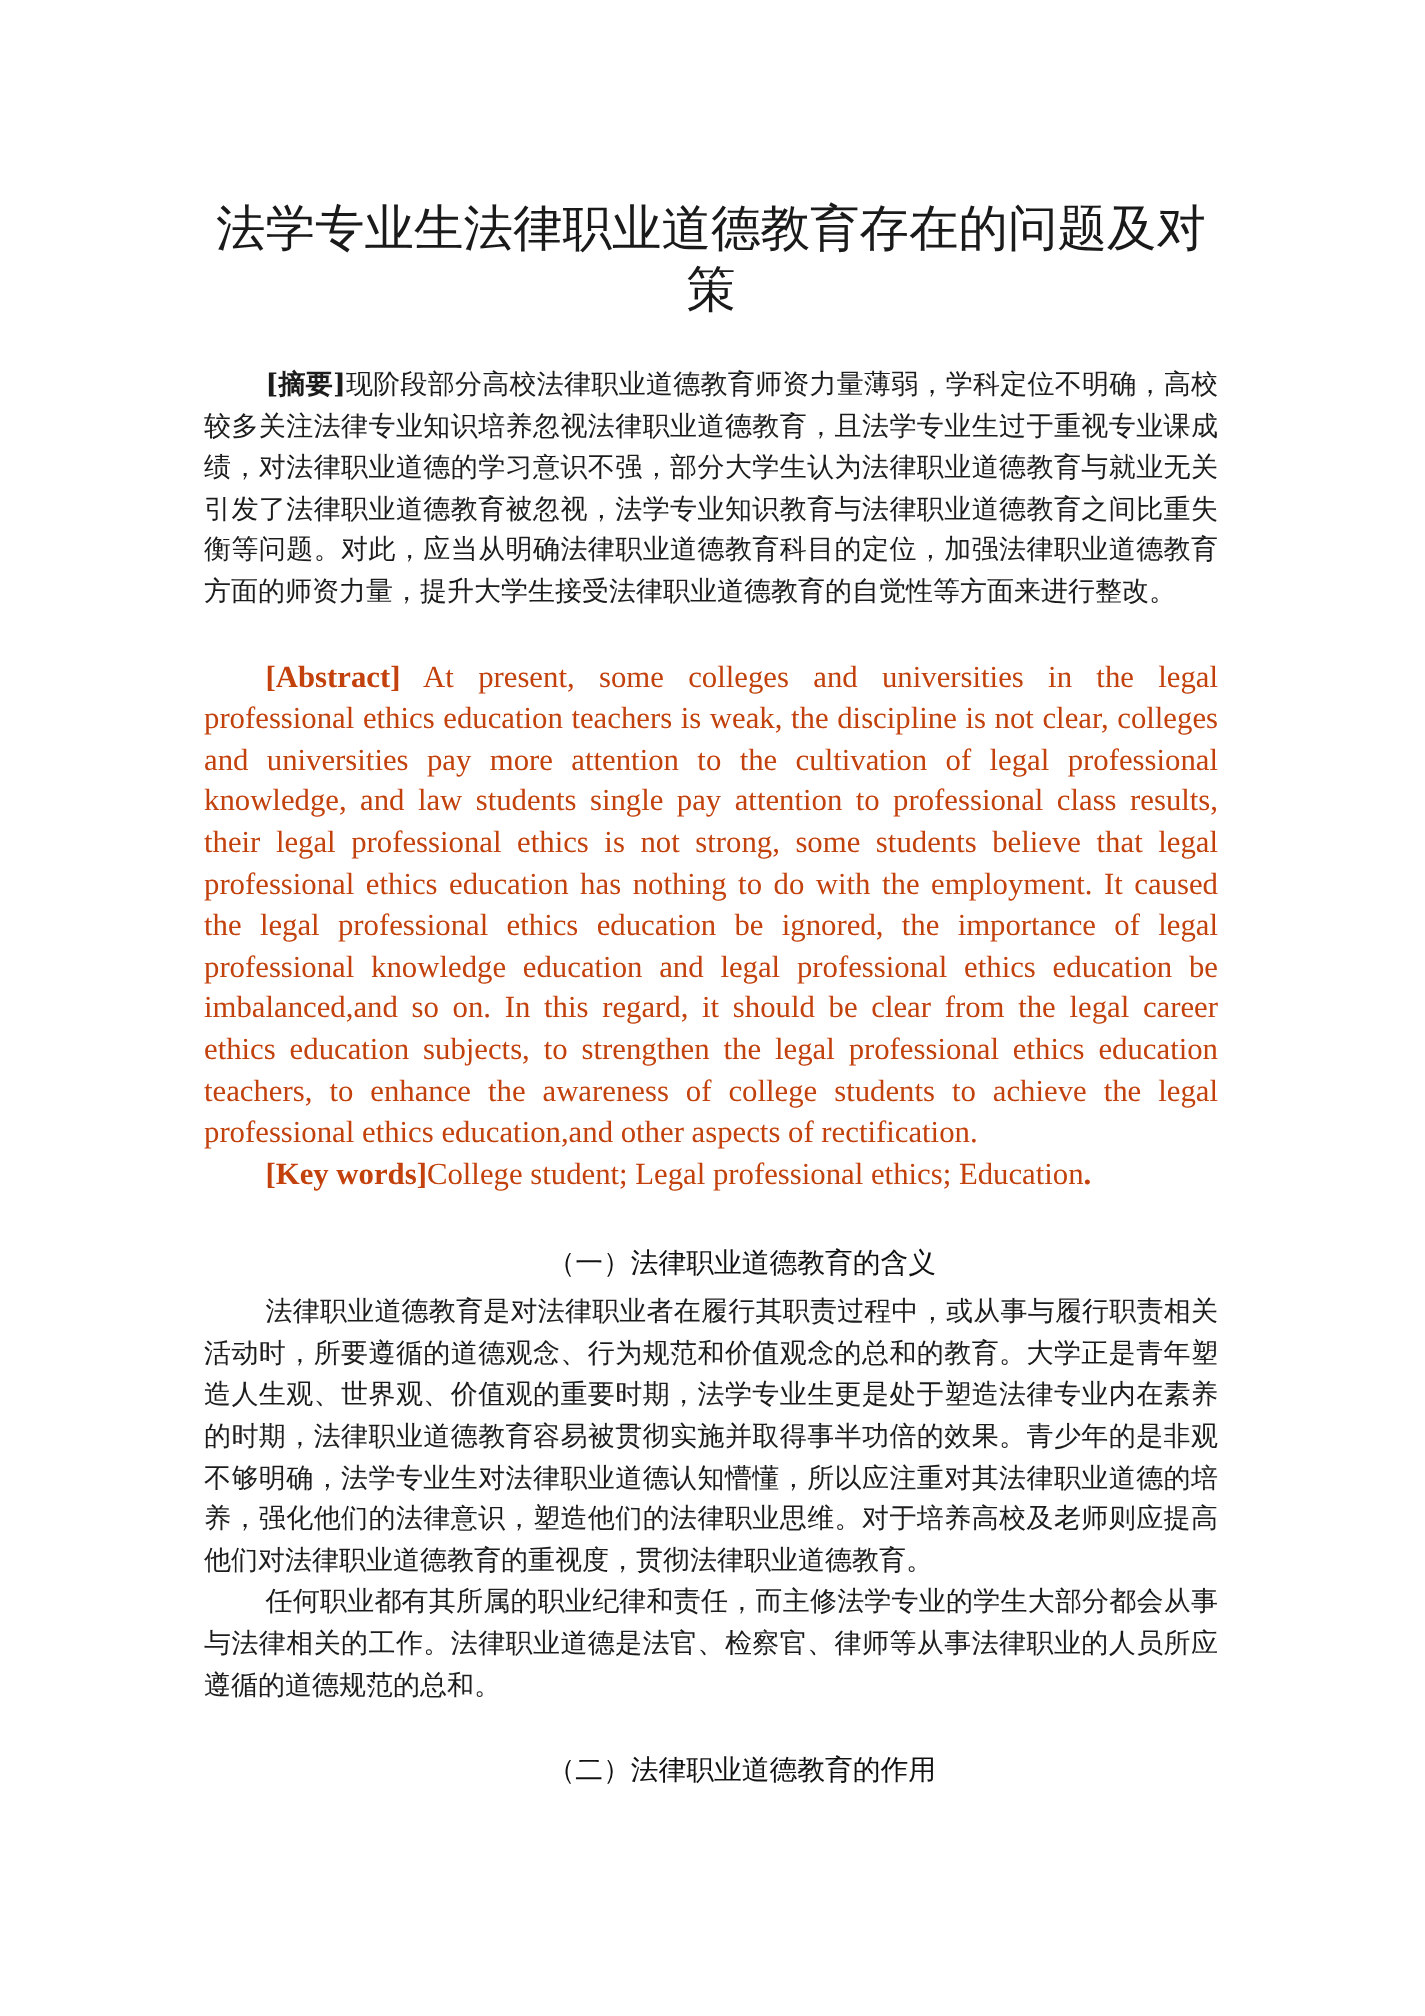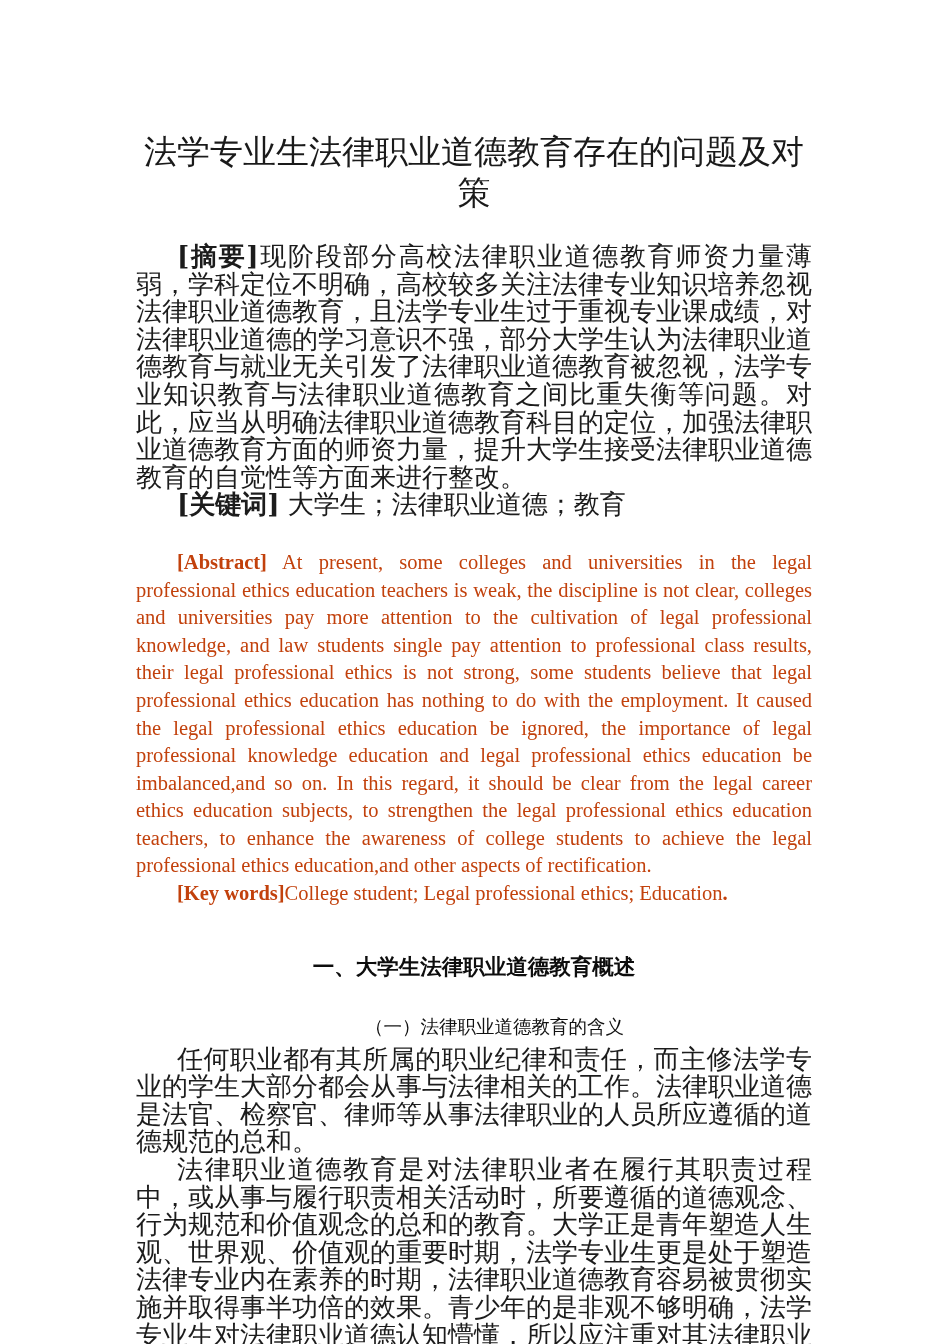--- a/index.html
+++ b/index.html
@@ -32,21 +32,21 @@
     font-size: 33px;
     line-height: 41px;
     text-align: center;
     letter-spacing: 0px;
     color: #1a1a1a;
   }
 
   
   .cn-block {
     font-family: "DejaVu Serif", "Liberation Serif", serif;
-    font-size: 26px;
+    font-size: 18px;
     line-height: 27.6px;
     text-align: justify;
     text-align-last: left;
     text-justify: inter-ideograph;
     color: #1c1c1c;
     margin: 0;
   }
   .en-block {
     font-family: "Liberation Serif", "DejaVu Serif", serif;
     font-size: 20.5px;
@@ -99,29 +99,27 @@
 </style>
 </head>
 <body>
 
 <div class="page">
 
   <h1 class="doc-title">法学专业生法律职业道德教育存在的问题及对策</h1>
 
   <p class="cn-block indent2 abstract-cn"><span class="lead-label">[摘要]</span><span>现阶段部分高校法律职业道德教育师资力量薄弱，学科定位不明确，高校较多关注法律专业知识培养忽视法律职业道德教育，且法学专业生过于重视专业课成绩，对法律职业道德的学习意识不强，部分大学生认为法律职业道德教育与就业无关引发了法律职业道德教育被忽视，法学专业知识教育与法律职业道德教育之间比重失衡等问题。对此，应当从明确法律职业道德教育科目的定位，加强法律职业道德教育方面的师资力量，提升大学生接受法律职业道德教育的自觉性等方面来进行整改。</span></p>
 
-  <p class="cn-block indent2 keywords-cn"><span class="lead-label">[关键词]</span><span> 大学生；法律职业道德；教育</span></p>
 
   <p class="en-block indent2 abstract-en"><span class="lead-label-en">[Abstract]</span><span> At present, some colleges and universities in the legal professional ethics education teachers is weak, the discipline is not clear, colleges and universities pay more attention to the cultivation of legal professional knowledge, and law students single pay attention to professional class results, their legal professional ethics is not strong, some students believe that legal professional ethics education has nothing to do with the employment. It caused the legal professional ethics education be ignored, the importance of legal professional knowledge education and legal professional ethics education be imbalanced,and so on. In this regard, it should be clear from the legal career ethics education subjects, to strengthen the legal professional ethics education teachers, to enhance the awareness of college students to achieve the legal professional ethics education,and other aspects of rectification.</span></p>
 
   <p class="en-block indent2 keywords-en"><span class="lead-label-en">[Key words]</span><span>College student; Legal professional ethics; Education</span><span class="tail-dot">.</span></p>
 
-  <h2 class="h1-cn">一、大学生法律职业道德教育概述</h2>
 
   <h3 class="h2-cn">（一）法律职业道德教育的含义</h3>
 
+  <p class="cn-block indent2 body-para">法律职业道德教育是对法律职业者在履行其职责过程中，或从事与履行职责相关活动时，所要遵循的道德观念、行为规范和价值观念的总和的教育。大学正是青年塑造人生观、世界观、价值观的重要时期，法学专业生更是处于塑造法律专业内在素养的时期，法律职业道德教育容易被贯彻实施并取得事半功倍的效果。青少年的是非观不够明确，法学专业生对法律职业道德认知懵懂，所以应注重对其法律职业道德的培养，强化他们的法律意识，塑造他们的法律职业思维。对于培养高校及老师则应提高他们对法律职业道德教育的重视度，贯彻法律职业道德教育。</p>
+
   <p class="cn-block indent2 body-para">任何职业都有其所属的职业纪律和责任，而主修法学专业的学生大部分都会从事与法律相关的工作。法律职业道德是法官、检察官、律师等从事法律职业的人员所应遵循的道德规范的总和。</p>
-
-  <p class="cn-block indent2 body-para">法律职业道德教育是对法律职业者在履行其职责过程中，或从事与履行职责相关活动时，所要遵循的道德观念、行为规范和价值观念的总和的教育。大学正是青年塑造人生观、世界观、价值观的重要时期，法学专业生更是处于塑造法律专业内在素养的时期，法律职业道德教育容易被贯彻实施并取得事半功倍的效果。青少年的是非观不够明确，法学专业生对法律职业道德认知懵懂，所以应注重对其法律职业道德的培养，强化他们的法律意识，塑造他们的法律职业思维。对于培养高校及老师则应提高他们对法律职业道德教育的重视度，贯彻法律职业道德教育。</p>
 
   <h3 class="h2-cn h2-gap">（二）法律职业道德教育的作用</h3>
 
 </div>
 
 </body></html>

